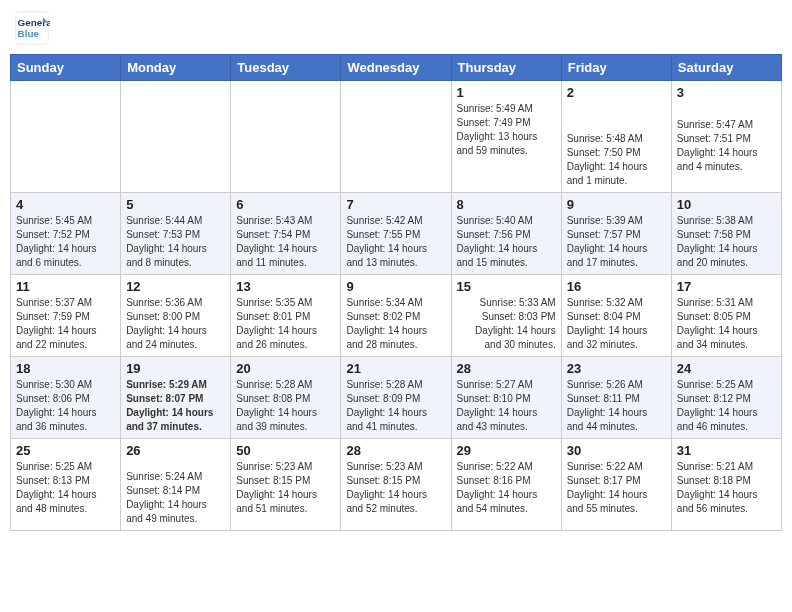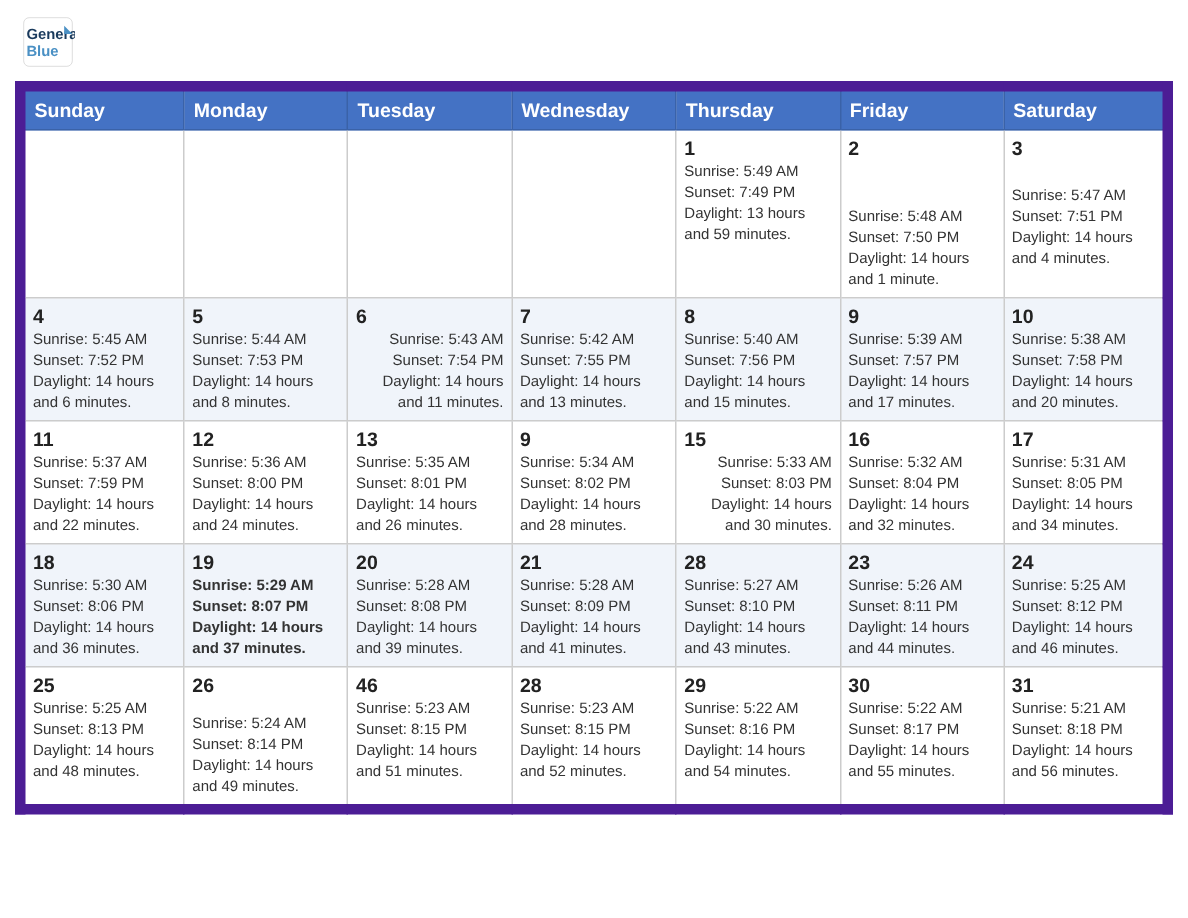--- a/index.html
+++ b/index.html
@@ -35,21 +35,21 @@
       color: #1a3a5c;
       line-height: 1.1;
     }
     .location {
       font-size: 15px;
       color: #555;
     }
     .calendar {
       width: 100%;
       border-collapse: collapse;
-      border: 7px solid #4c1d95;
+      border: 1px solid #4c1d95;
     }
     .calendar th {
       background-color: #4472C4;
       color: #fff;
       font-size: 13px;
       font-weight: bold;
       padding: 5px 6px;
       text-align: left;
       border: 1px solid #3a62a8;
     }
@@ -153,21 +153,21 @@
         </td>
         <td>
           <span class="day-num">5</span>
           <div class="day-info" style="white-space: pre-line;">Sunrise: 5:44 AM
 Sunset: 7:53 PM
 Daylight: 14 hours
 and 8 minutes.</div>
         </td>
         <td>
           <span class="day-num">6</span>
-          <div class="day-info" style="white-space: pre-line; text-align: right;">Sunrise: 5:43 AM
+          <div class="day-info" style="white-space: pre-line;">Sunrise: 5:43 AM
 Sunset: 7:54 PM
 Daylight: 14 hours
 and 11 minutes.</div>
         </td>
         <td>
           <span class="day-num">7</span>
           <div class="day-info" style="white-space: pre-line;">Sunrise: 5:42 AM
 Sunset: 7:55 PM
 Daylight: 14 hours
 and 13 minutes.</div>
@@ -305,21 +305,21 @@
 and 48 minutes.</div>
         </td>
         <td>
           <span class="day-num">26</span>
           <div class="day-info" style="white-space: pre-line; margin-top: 12px;">Sunrise: 5:24 AM
 Sunset: 8:14 PM
 Daylight: 14 hours
 and 49 minutes.</div>
         </td>
         <td>
-          <span class="day-num">46</span>
+          <span class="day-num">50</span>
           <div class="day-info" style="white-space: pre-line;">Sunrise: 5:23 AM
 Sunset: 8:15 PM
 Daylight: 14 hours
 and 51 minutes.</div>
         </td>
         <td>
           <span class="day-num">28</span>
           <div class="day-info" style="white-space: pre-line;">Sunrise: 5:23 AM
 Sunset: 8:15 PM
 Daylight: 14 hours

